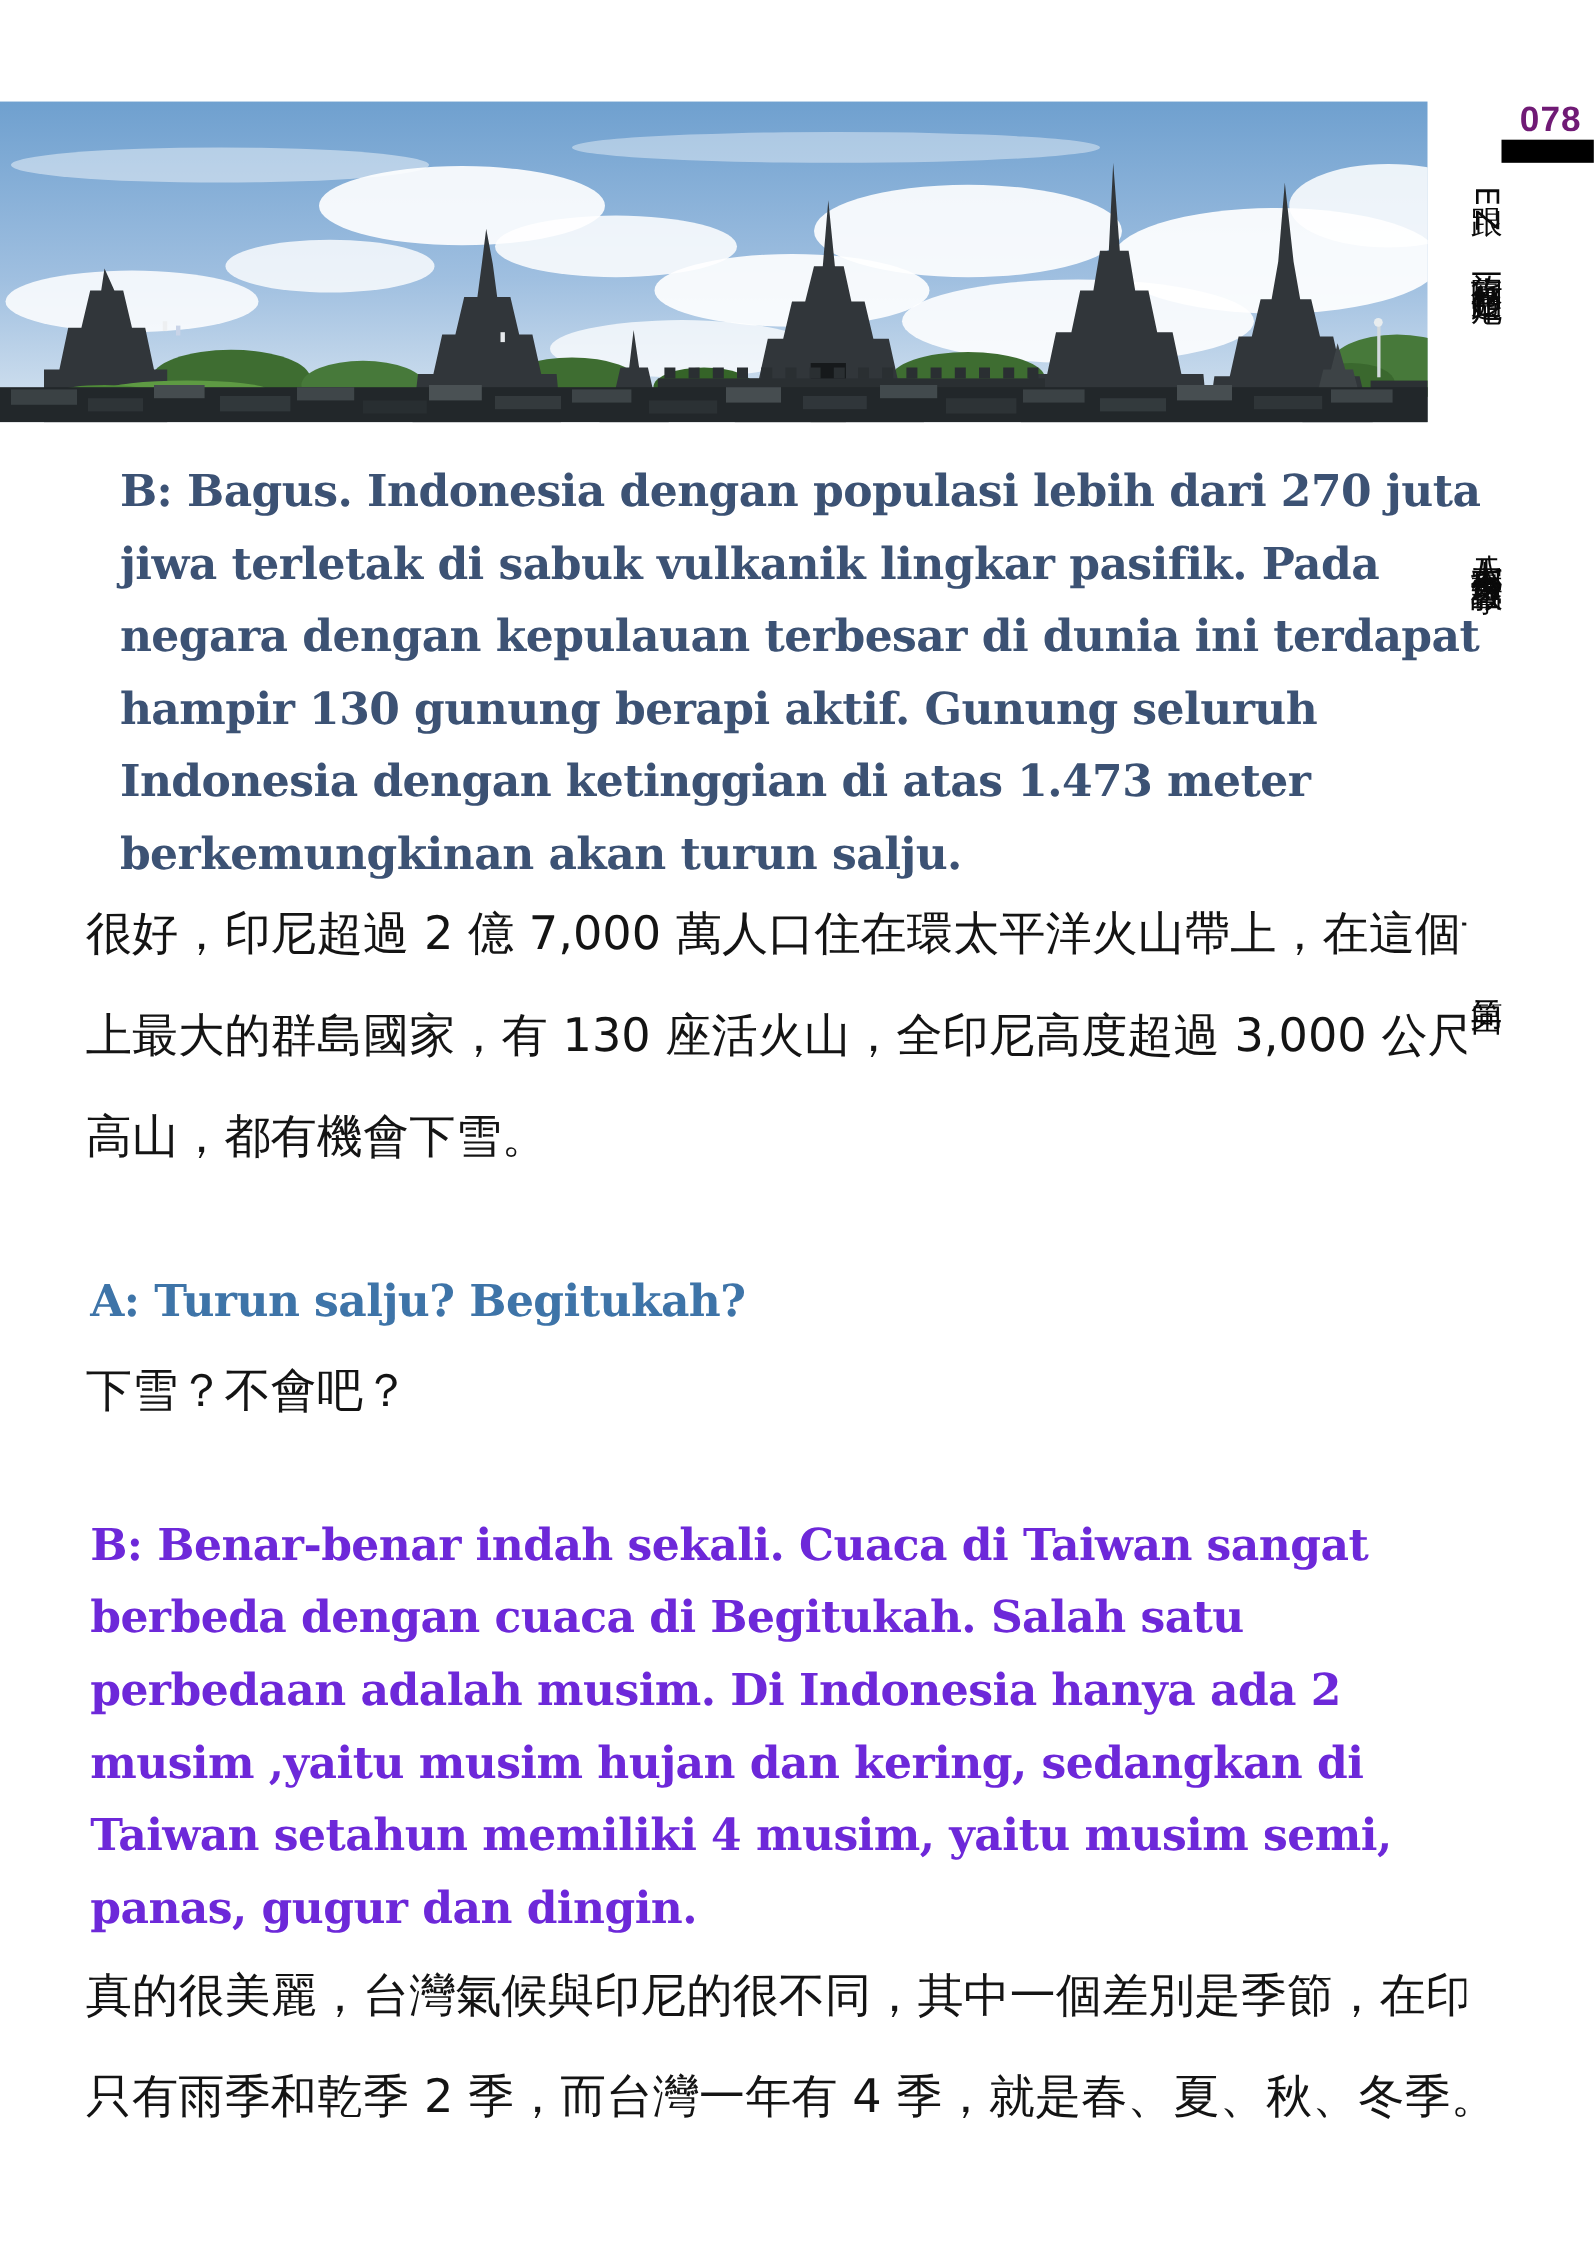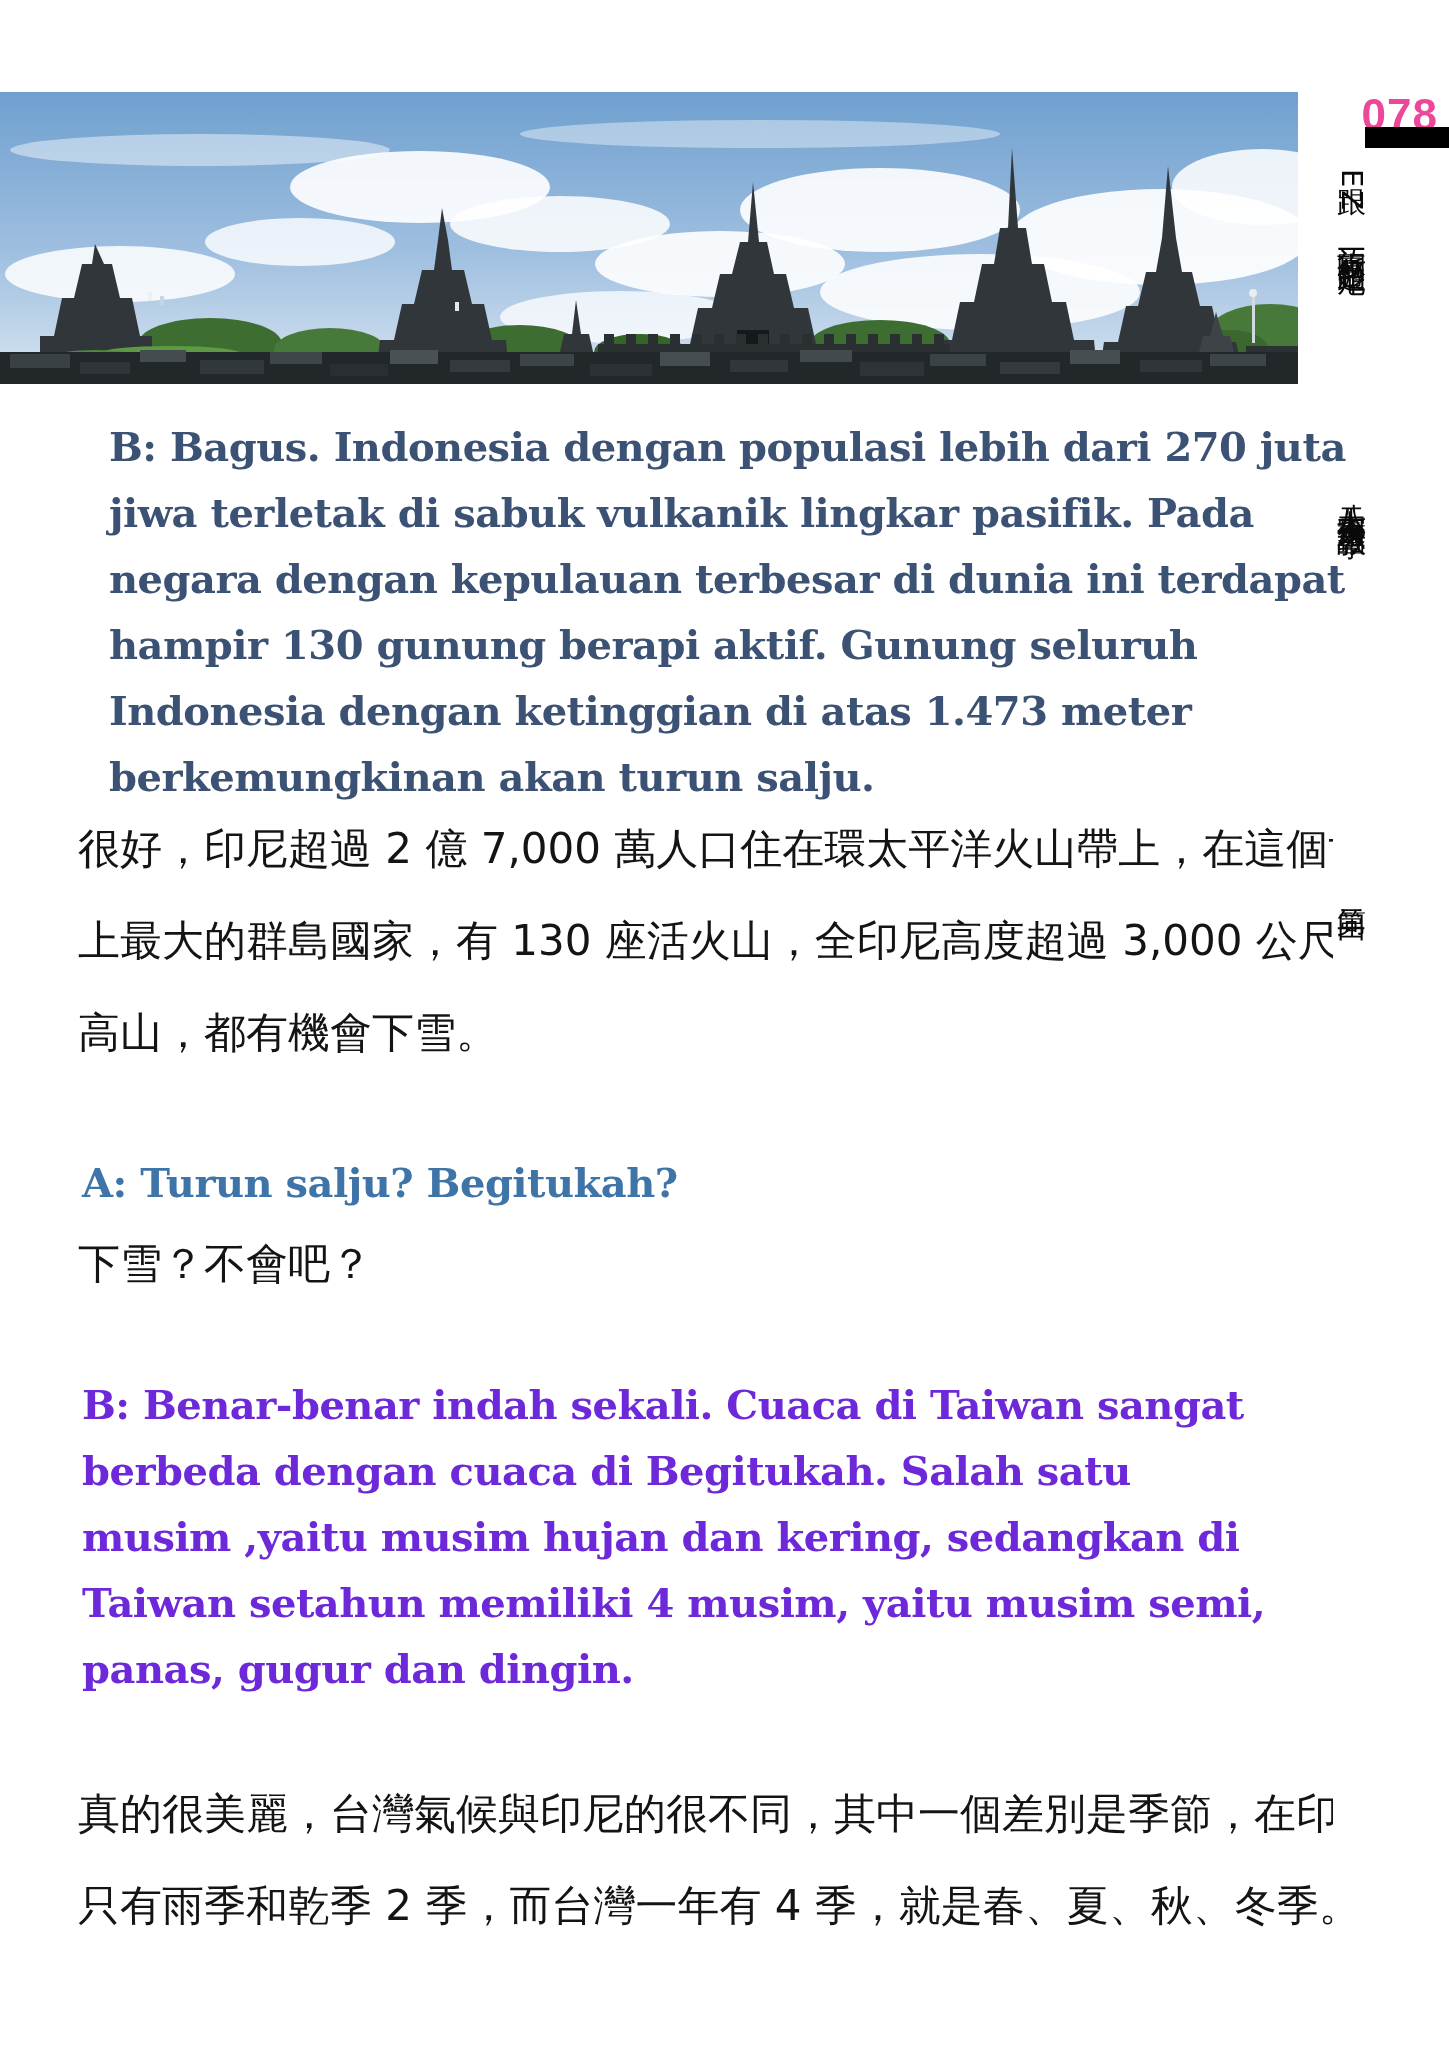--- a/index.html
+++ b/index.html
@@ -15,21 +15,21 @@
     position:absolute; left:0; top:92px;
     width:1298px; height:292px;
     overflow:hidden;
   }
   .photo svg { display:block; width:100%; height:100%; }
 
   
   .pagenum {
     position:absolute; top:90px; right:11px;
     font-family:"Liberation Sans", sans-serif;
-    font-weight:700; font-size:44px; color:#ec4899;
+    font-weight:700; font-size:32px; color:#701a75;
     letter-spacing:1px;
   }
   .pagebar {
     position:absolute; top:127px; left:1365px; right:0;
     height:21px; background:#000;
   }
 
   
   .vtext {
     position:absolute; left:1330px; width:42px;
@@ -180,20 +180,21 @@
   <div class="line">A: Turun salju? Begitukah?</div>
 </div>
 
 <div class="para zh-para single a-zh" style="color: rgb(20, 20, 20);">
   <div class="line">下雪？不會吧？</div>
 </div>
 
 <div class="para id-para b2-id" style="color: #6d28d9;">
   <div class="line">B: Benar-benar indah sekali. Cuaca di Taiwan sangat</div>
   <div class="line">berbeda dengan cuaca di Begitukah. Salah satu</div>
+  <div class="line">perbedaan adalah musim. Di Indonesia hanya ada 2</div>
   <div class="line">musim ,yaitu musim hujan dan kering, sedangkan di</div>
   <div class="line">Taiwan setahun memiliki 4 musim, yaitu musim semi,</div>
   <div class="line">panas, gugur dan dingin.</div>
 </div>
 
 <div class="para zh-para b2-zh" style="color: rgb(20, 20, 20);">
   <div class="line">真的很美麗，台灣氣候與印尼的很不同，其中一個差別是季節，在印尼</div>
   <div class="line">只有雨季和乾季 2 季，而台灣一年有 4 季，就是春、夏、秋、冬季。</div>
 </div>
 

